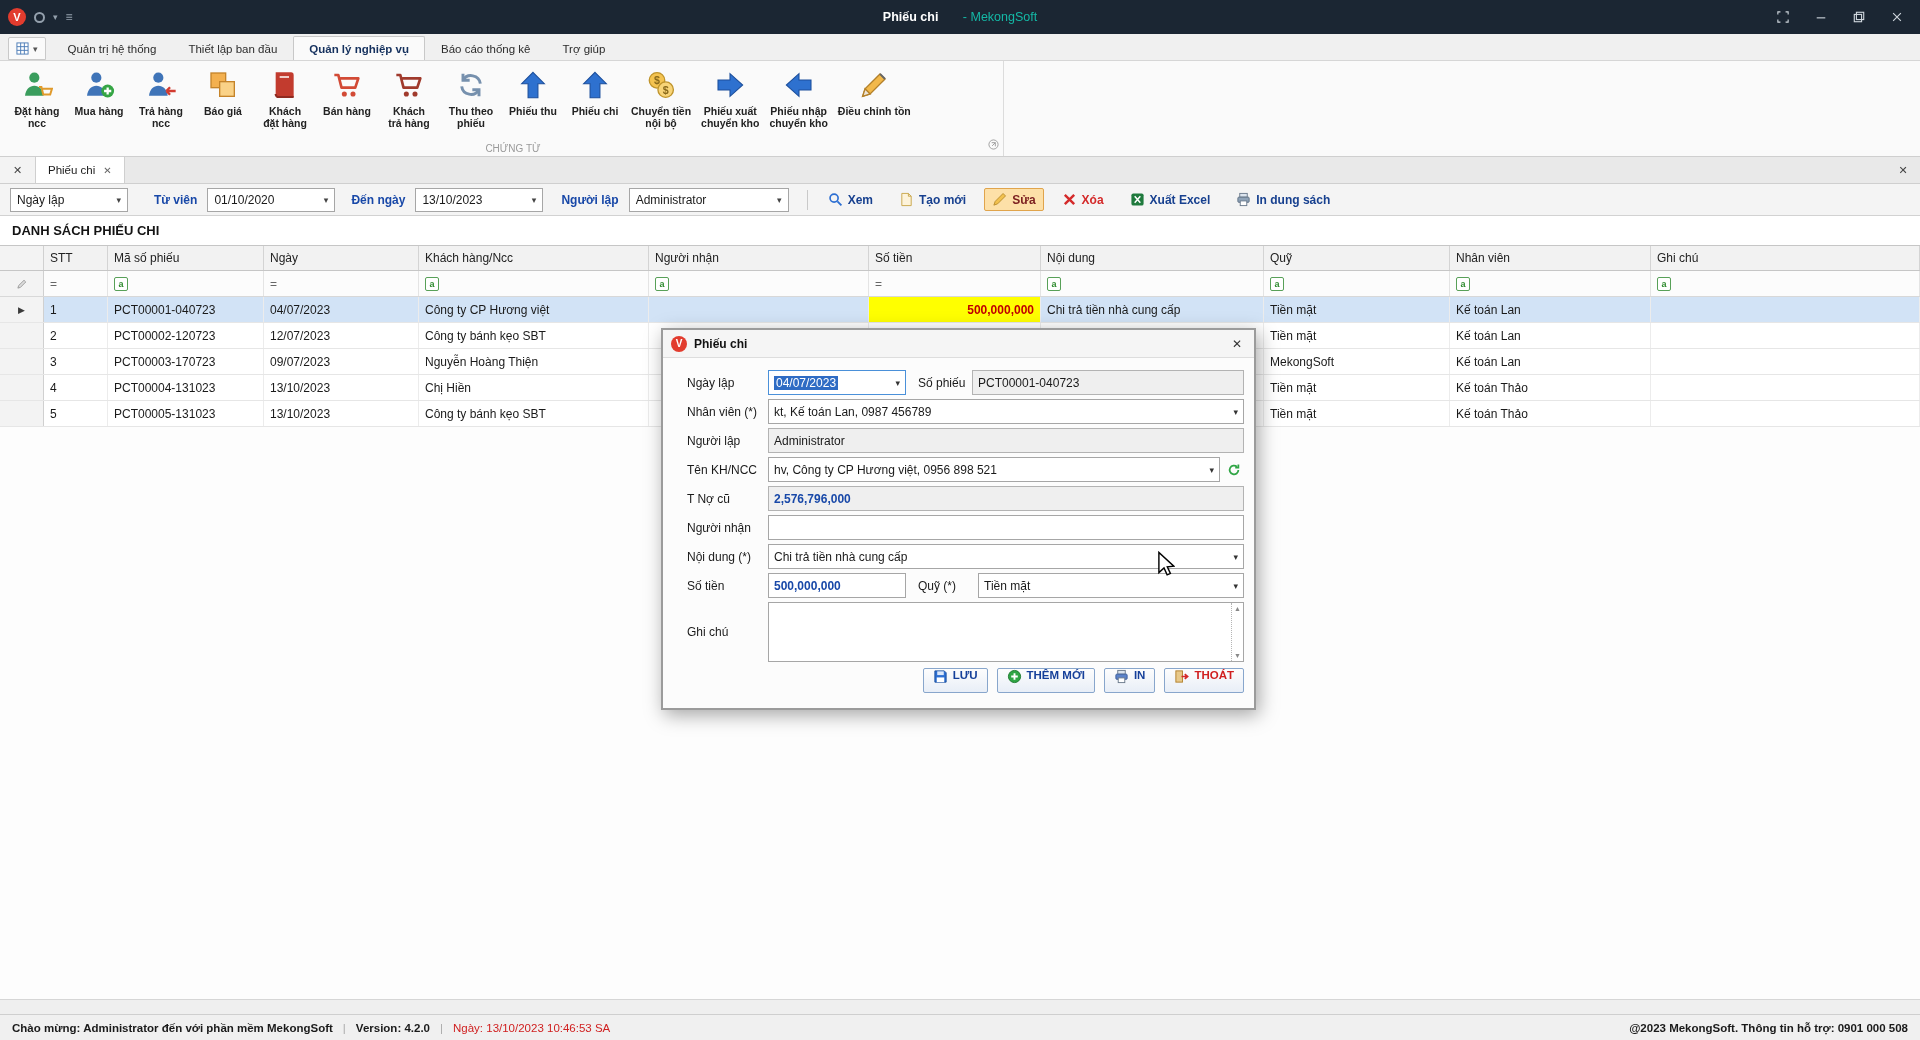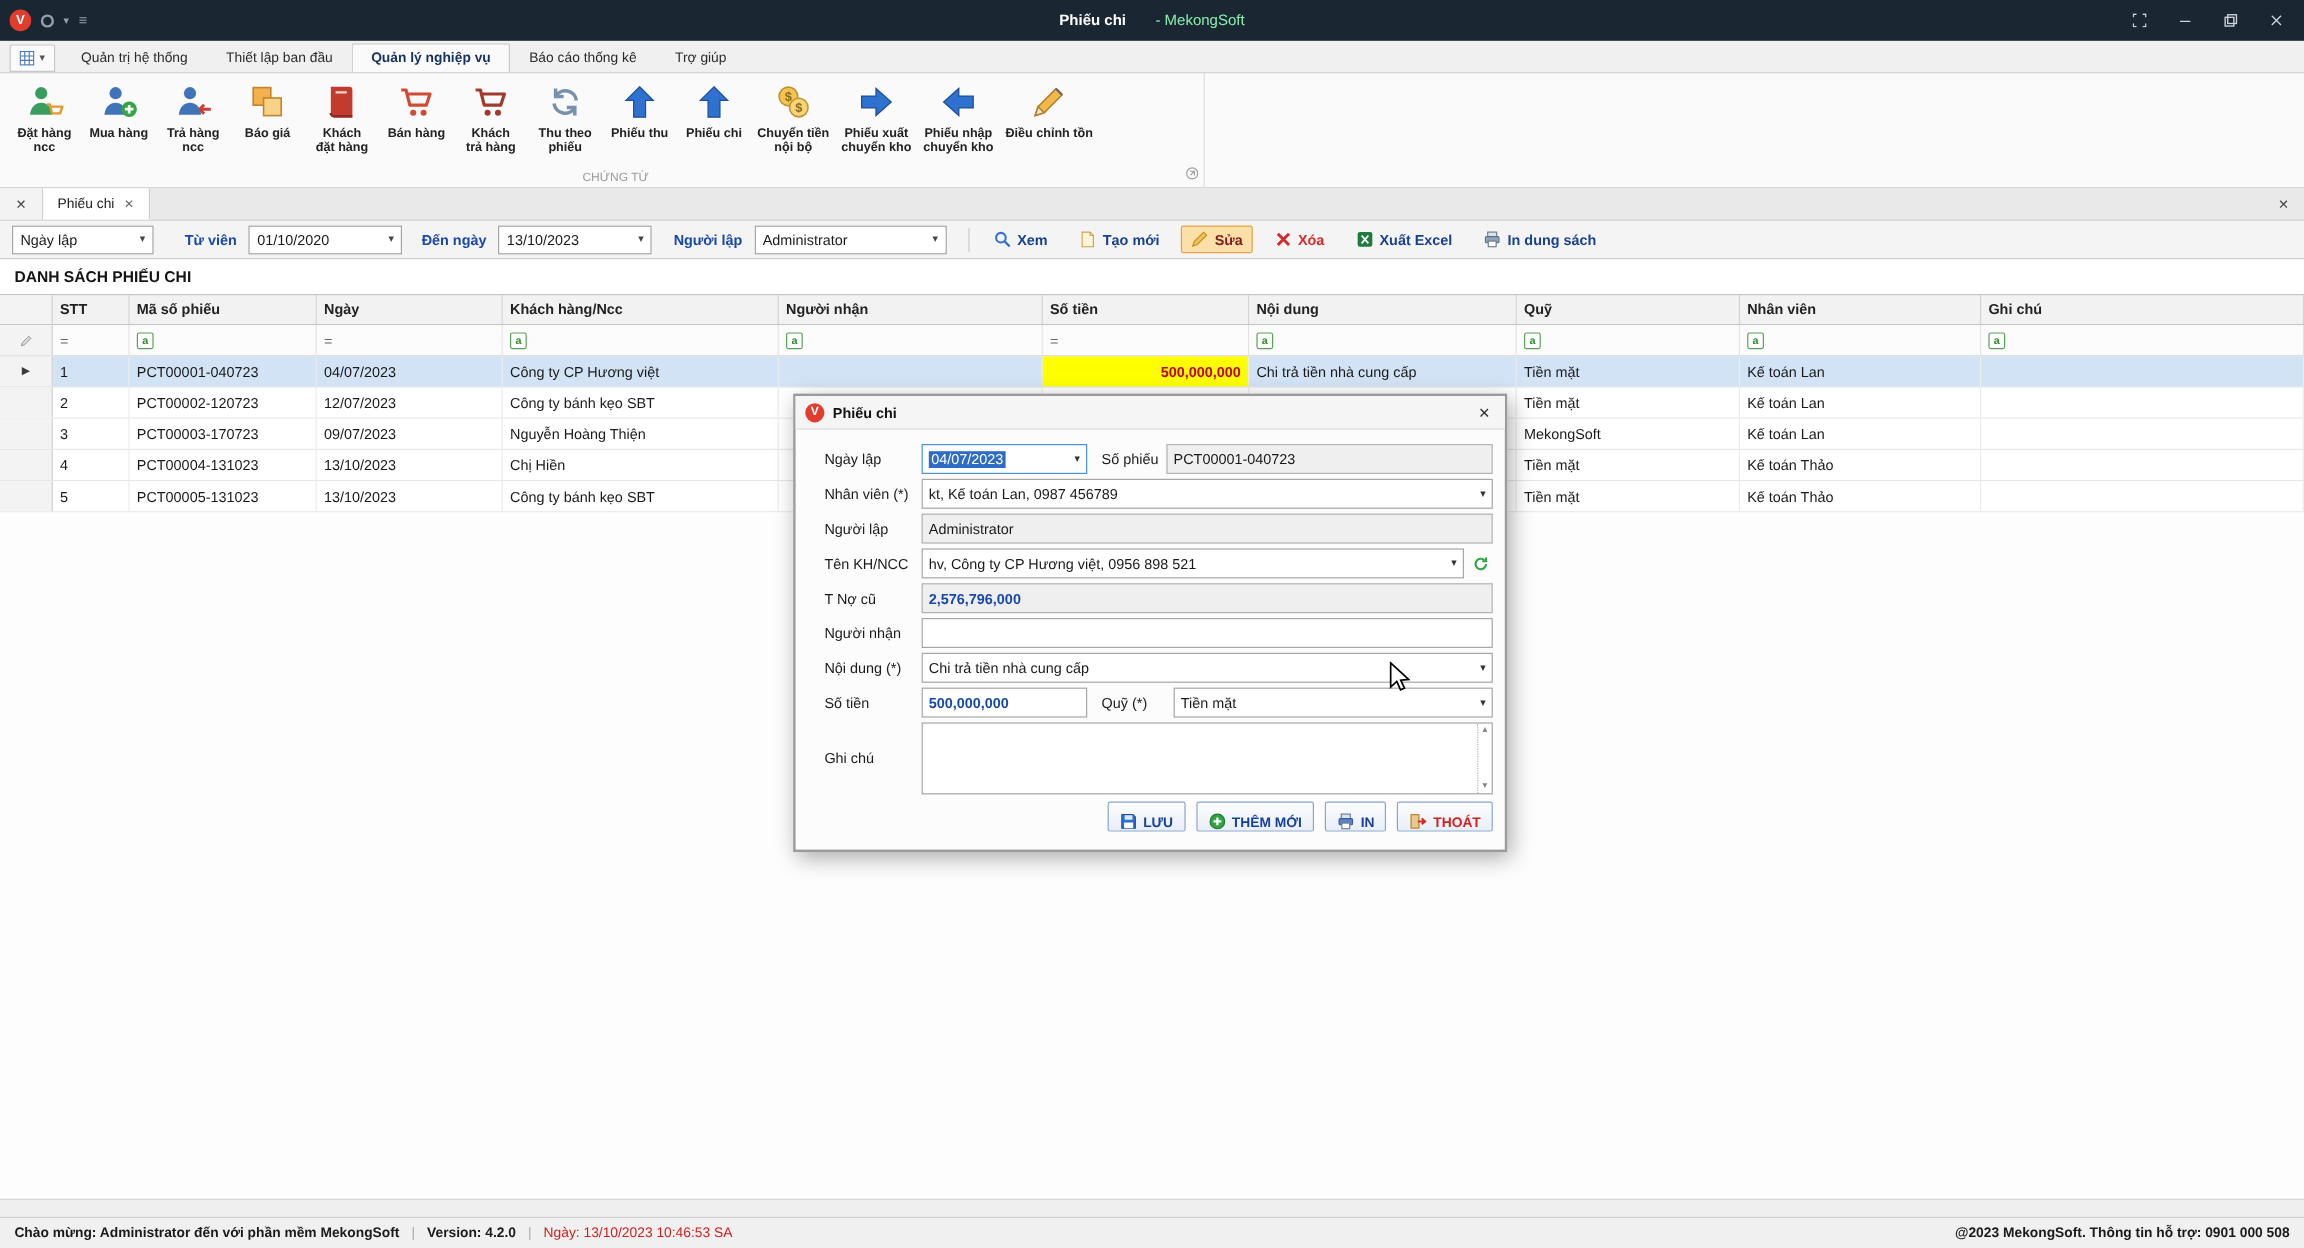--- a/index.html
+++ b/index.html
@@ -8,21 +8,21 @@
 
   
   .titlebar{position:absolute;top:0;left:0;right:0;height:34px;background:#1b2633;display:flex;align-items:center;z-index:5;}
   .qat{display:flex;align-items:center;gap:8px;margin-left:8px;}
   .vlogo{width:18px;height:18px;border-radius:50%;background:#e23c2e;color:#fff;font-weight:bold;font-size:11px;display:flex;align-items:center;justify-content:center;}
   .ring{width:11px;height:11px;border:2px solid #94a0ad;border-radius:50%;}
   .qcar{color:#94a0ad;font-size:9px;}
   .qcust{color:#94a0ad;font-size:12px;}
   .tb-title{position:absolute;left:50%;transform:translateX(-50%);white-space:nowrap;font-size:12.5px;}
   .tb-title .t1{color:#ffffff;font-weight:bold;}
-  .tb-title .t2{color:#86efac;margin-left:21px;}
+  .tb-title .t2{color:#14b8a6;margin-left:21px;}
   .winbtns{margin-left:auto;display:flex;align-items:center;gap:4px;margin-right:6px;}
   .winbtn{width:34px;height:26px;display:flex;align-items:center;justify-content:center;}
   .winbtn svg{stroke:#cfd6dd;stroke-width:1.3;fill:none;}
 
   
   .ribtabs{position:absolute;top:34px;left:0;right:0;height:27px;background:#f0f0f0;border-bottom:1px solid #d6d6d6;display:flex;align-items:flex-end;z-index:4;}
   .rib-app{height:23px;margin:0 6px 0 8px;padding:0 7px;border:1px solid #c9c9c9;background:#fafafa;display:flex;align-items:center;gap:4px;border-radius:2px 2px 0 0;}
   .ribtab{height:24px;padding:0 15px;display:flex;align-items:center;font-size:11.5px;color:#2b2b2b;border:1px solid transparent;border-bottom:none;}
   .ribtab.active{background:#fafafa;border-color:#c8c8c8;font-weight:bold;color:#15315e;border-radius:2px 2px 0 0;}
 
@@ -57,21 +57,21 @@
   .tbtn.danger span{color:#d42a2a;}
 
   
   .listtitle{position:absolute;top:216px;left:0;right:0;height:29px;background:#ffffff;display:flex;align-items:center;padding-left:12px;font-size:13px;font-weight:bold;color:#141414;z-index:2;}
 
   
   .grid{position:absolute;top:245px;left:0;right:0;height:754px;background:#fdfdfd;display:flex;flex-direction:column;z-index:2;}
   .cols{display:grid;grid-template-columns:44px 64px 156px 155px 230px 220px 172px 223px 186px 201px 1fr;}
   .gc{padding:0 6px;white-space:nowrap;overflow:hidden;display:flex;align-items:center;}
   .ghead{height:26px;background:#f2f2f2;border-top:1px solid #c6c6c6;border-bottom:1px solid #c6c6c6;}
-  .ghead .gc{font-weight:bold;color:#222;border-right:1px solid #d4d4d4;}
+  .ghead .gc{font-weight:normal;color:#222;border-right:1px solid #d4d4d4;}
   .gfilter{height:26px;background:#fcfcfc;border-bottom:1px solid #d8d8d8;}
   .gfilter .gc{border-right:1px solid #e4e4e4;}
   .eq{color:#666;font-size:12px;}
   .abc{width:14px;height:14px;border:1px solid #58a058;border-radius:2px;color:#2e8b2e;font-size:9px;font-weight:bold;display:flex;align-items:center;justify-content:center;background:#fff;}
   .grow{height:26px;border-bottom:1px solid #e6e6e6;background:#fff;}
   .grow .gc{border-right:1px solid #ececec;}
   .grow.sel{background:#d2e3f6;}
   .ind{background:#f3f3f3;border-right:1px solid #d0d0d0 !important;justify-content:center;color:#3a3a3a;font-size:9px;}
   .num{justify-content:flex-end;}
   .amt-hl{background:#ffff00;color:#c00000;font-weight:bold;}
@@ -106,21 +106,21 @@
   .focused{border-color:#4a90d9;}
   .grow1{flex:1;}
   .lb2{font-size:12px;color:#1a1a1a;}
   .refreshbtn{width:20px;height:22px;display:flex;align-items:center;justify-content:center;margin-left:4px;}
   .tarow{display:flex;align-items:center;margin-bottom:6px;}
   .tarow .lb{flex:0 0 81px;font-size:12px;}
   .ta{flex:1;height:60px;border:1px solid #a6a6a6;background:#fff;display:flex;}
   .ta .pad{flex:1;}
   .ta .scroll{width:12px;border-left:1px dotted #b5b5b5;display:flex;flex-direction:column;justify-content:space-between;align-items:center;color:#888;font-size:7px;padding:2px 0;}
   .dlg-btns{display:flex;justify-content:flex-end;gap:9px;margin-top:2px;}
-  .dbtn{height:25px;display:flex;align-items:flex-end;gap:5px;padding:0 9px;border:1px solid #88a6cc;border-radius:2px;background:linear-gradient(#fdfdfd,#e8eef7);}
+  .dbtn{height:25px;display:flex;align-items:flex-start;gap:5px;padding:0 9px;border:1px solid #88a6cc;border-radius:2px;background:linear-gradient(#fdfdfd,#e8eef7);}
   .dbtn svg{width:15px;height:15px;}
   .dbtn span{font-weight:bold;font-size:11.5px;color:#16409a;}
   .dbtn.exit span{color:#d02020;}
 
   .cursor{position:absolute;left:1157px;top:551px;z-index:99;pointer-events:none;}
 </style>
 </head>
 <body>
 
 <div class="titlebar">

